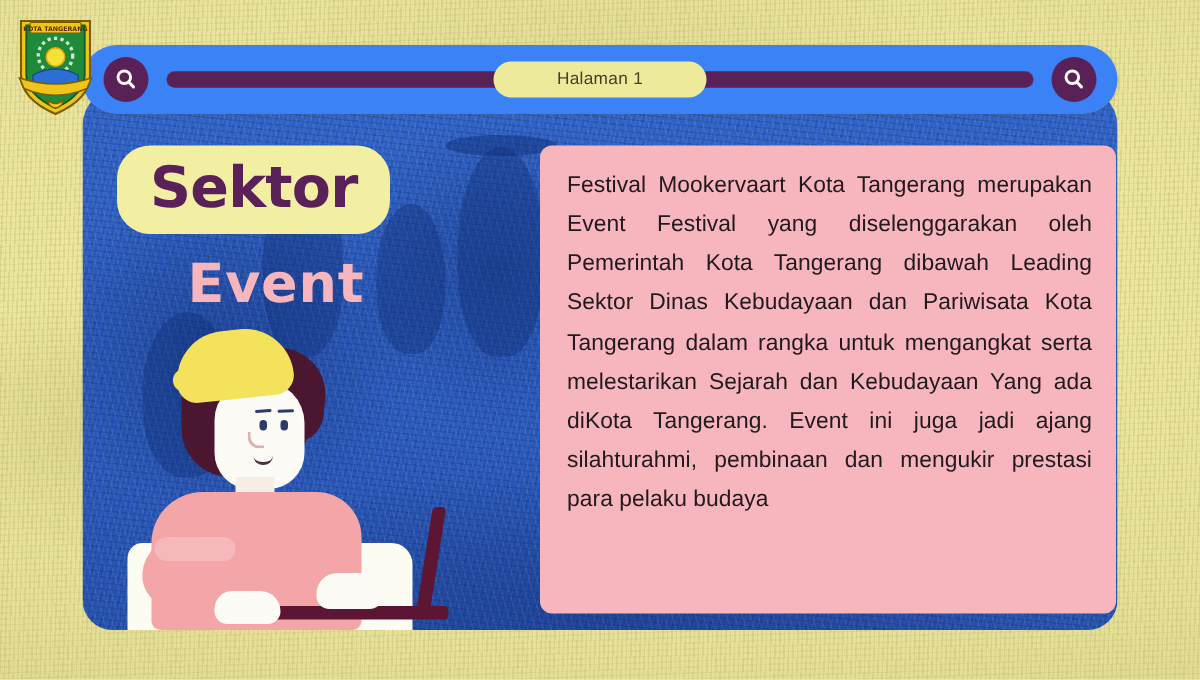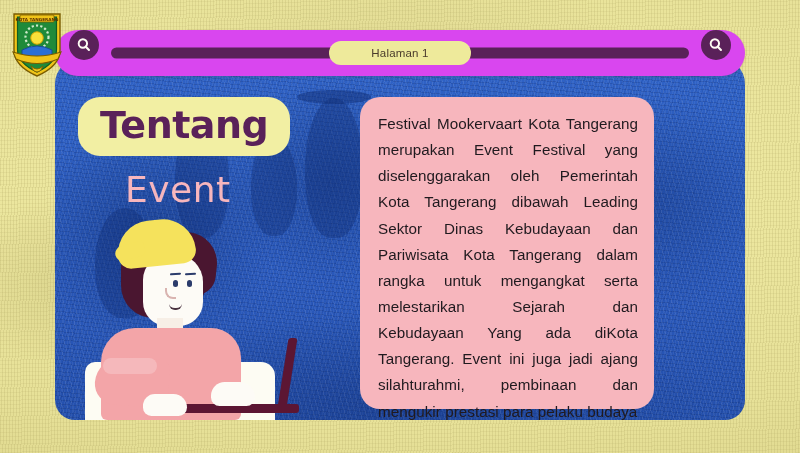--- a/index.html
+++ b/index.html
@@ -62,23 +62,23 @@
     background:
       repeating-linear-gradient(74deg, rgba(255,255,255,.06) 0 1px, rgba(0,0,0,0) 1px 5px),
       repeating-linear-gradient(-68deg, rgba(10,30,90,.10) 0 1px, rgba(0,0,0,0) 1px 6px);
   }
   
   .fig{position:absolute;background:rgba(16,45,115,.38);border-radius:50% 50% 44% 44%;filter:blur(.4px);}
   .fig.hat{border-radius:50%;height:14px;background:rgba(16,45,115,.45);}
   
   .searchbar{
     position:absolute;left:55px;top:30px;width:690px;height:46px;
-    background:#d946ef;border-radius:23px;
+    background:#3b82f6;border-radius:23px;
     box-shadow:0 1px 3px rgba(90,80,30,.18);
-    display:flex;
+    display:flex;align-items:center;
   }
   .s-icon{
     width:30px;height:30px;border-radius:50%;
     background:#5a2159;flex:0 0 auto;margin-left:14px;
     display:flex;align-items:center;justify-content:center;
     cursor:pointer;
   }
   .s-icon.right{margin-left:0;margin-right:14px;}
   .s-icon svg{display:block;}
   .s-track{
@@ -105,27 +105,27 @@
   }
   .tentang-badge span{
     font-family:"DejaVu Sans",sans-serif;
     font-weight:bold;font-size:38px;line-height:1;
     color:#5a2159;letter-spacing:-.5px;
     display:block;
   }
   .event-head{
     position:absolute;left:125px;top:172px;
     font-family:"DejaVu Sans",sans-serif;
-    font-weight:normal;font-size:36px;line-height:1;
+    font-weight:bold;font-size:36px;line-height:1;
     color:#f7b6bd;letter-spacing:.5px;
   }
   
   .text-card{
-    position:absolute;left:360px;top:97px;width:294px;height:312px;
-    background:#f7b6bd;border-radius:20px;
+    position:absolute;left:360px;top:97px;width:384px;height:312px;
+    background:#f7b6bd;border-radius:8px;
     padding:14px 16px 10px 18px;
     box-sizing:border-box;
   }
   .text-card p{
     margin:0;
     font-family:"Liberation Sans",sans-serif;
     font-size:15.2px;line-height:1.72;
     color:#201a1f;
     text-align:justify;
     text-justify:inter-word;
@@ -250,21 +250,21 @@
     </div>
     <div class="s-icon right">
       <svg width="18" height="18" viewBox="0 0 24 24" aria-hidden="true">
         <circle cx="10.5" cy="10" r="5.6" fill="none" stroke="#fdfcf3" stroke-width="2.6"></circle>
         <line x1="14.4" y1="14.2" x2="18.6" y2="18.6" stroke="#fdfcf3" stroke-width="2.8" stroke-linecap="round"></line>
       </svg>
     </div>
   </div>
 
   <div class="tentang-badge">
-    <span>Tentang</span>
+    <span>Sektor</span>
   </div>
   <div class="event-head">Event</div>
 
   <div class="text-card">
     <p>Festival Mookervaart Kota Tangerang merupakan Event Festival yang diselenggarakan oleh Pemerintah Kota Tangerang dibawah Leading Sektor Dinas Kebudayaan dan Pariwisata Kota Tangerang dalam rangka untuk mengangkat serta melestarikan Sejarah dan Kebudayaan Yang ada diKota Tangerang. Event ini juga jadi ajang silahturahmi, pembinaan dan mengukir prestasi para pelaku budaya</p>
   </div>
 
   <div class="person">
     <div class="p-desk"></div>
     <div class="p-hair-back"></div>

